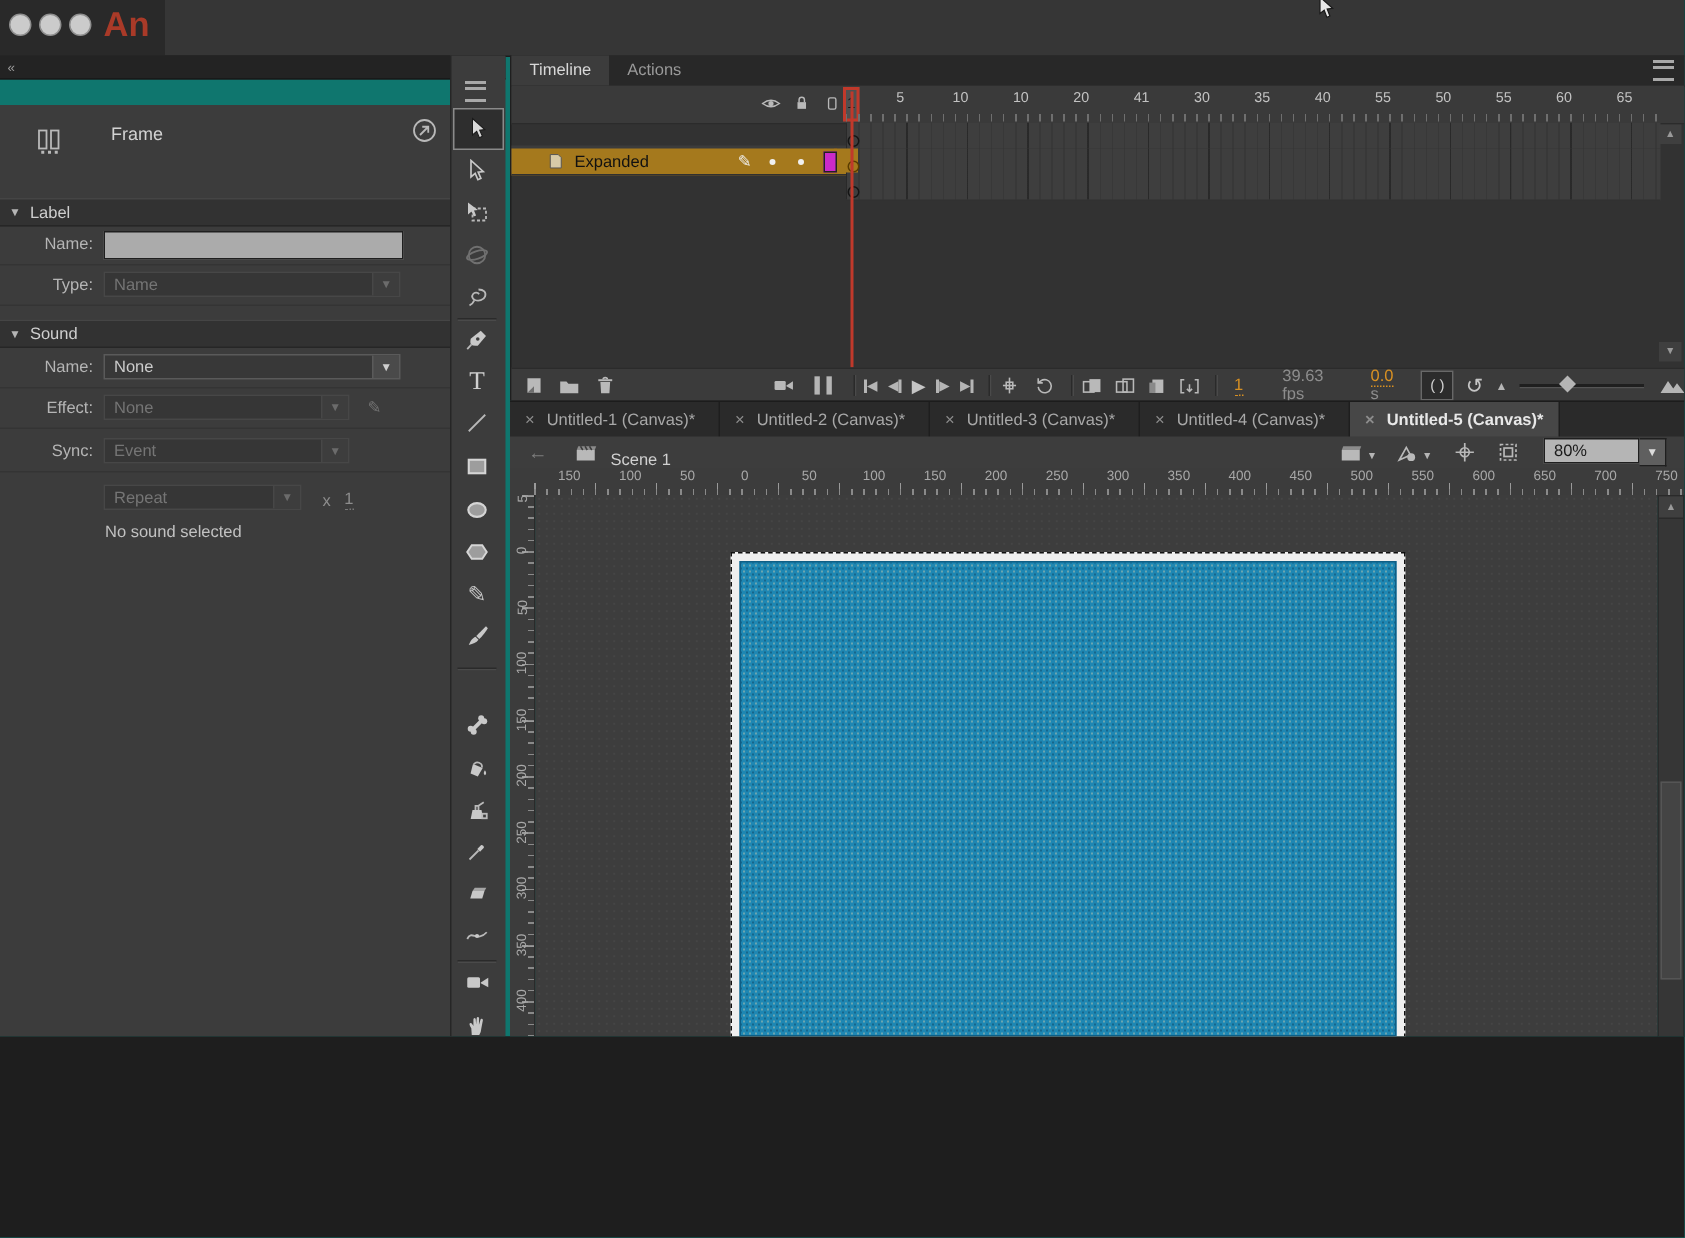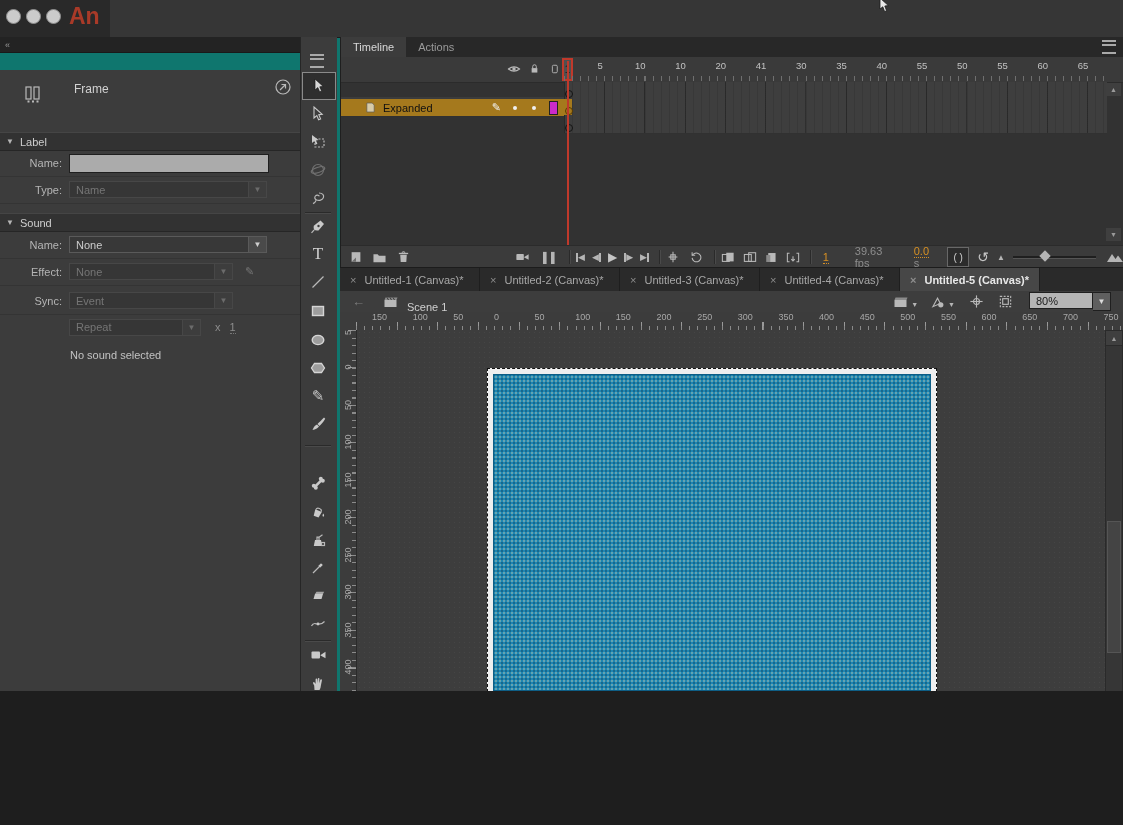--- a/index.html
+++ b/index.html
@@ -167,21 +167,21 @@
       </div>
       <span class="dim" style="margin-left:12px;">✎</span>
     </div>
     <div class="prow abs" style="left:0;top:217px;width:301px;height:27px;">
       <span class="flabel">Sync:</span>
       <div class="dd disabled" style="width:162px;">
         <span class="val">Event</span>
         <span class="arr">▼</span>
       </div>
     </div>
-    <div class="prow abs" style="left:0;top:244px;width:301px;height:26px;border-bottom:none;">
+    <div class="prow abs" style="left:0;top:244px;width:301px;height:26px;border-bottom:none;align-items:flex-end;">
       <span class="flabel"></span>
       <div class="dd disabled" style="width:130px;">
         <span class="val">Repeat</span>
         <span class="arr">▼</span>
       </div>
       <span style="margin-left:14px;color:#8d8d8d;">x</span>
       <span class="gray-dot" style="margin-left:9px;">1</span>
     </div>
     <div class="abs" style="left:70px;top:279px;color:#c2c2c2;">No sound selected</div>
   </div>

